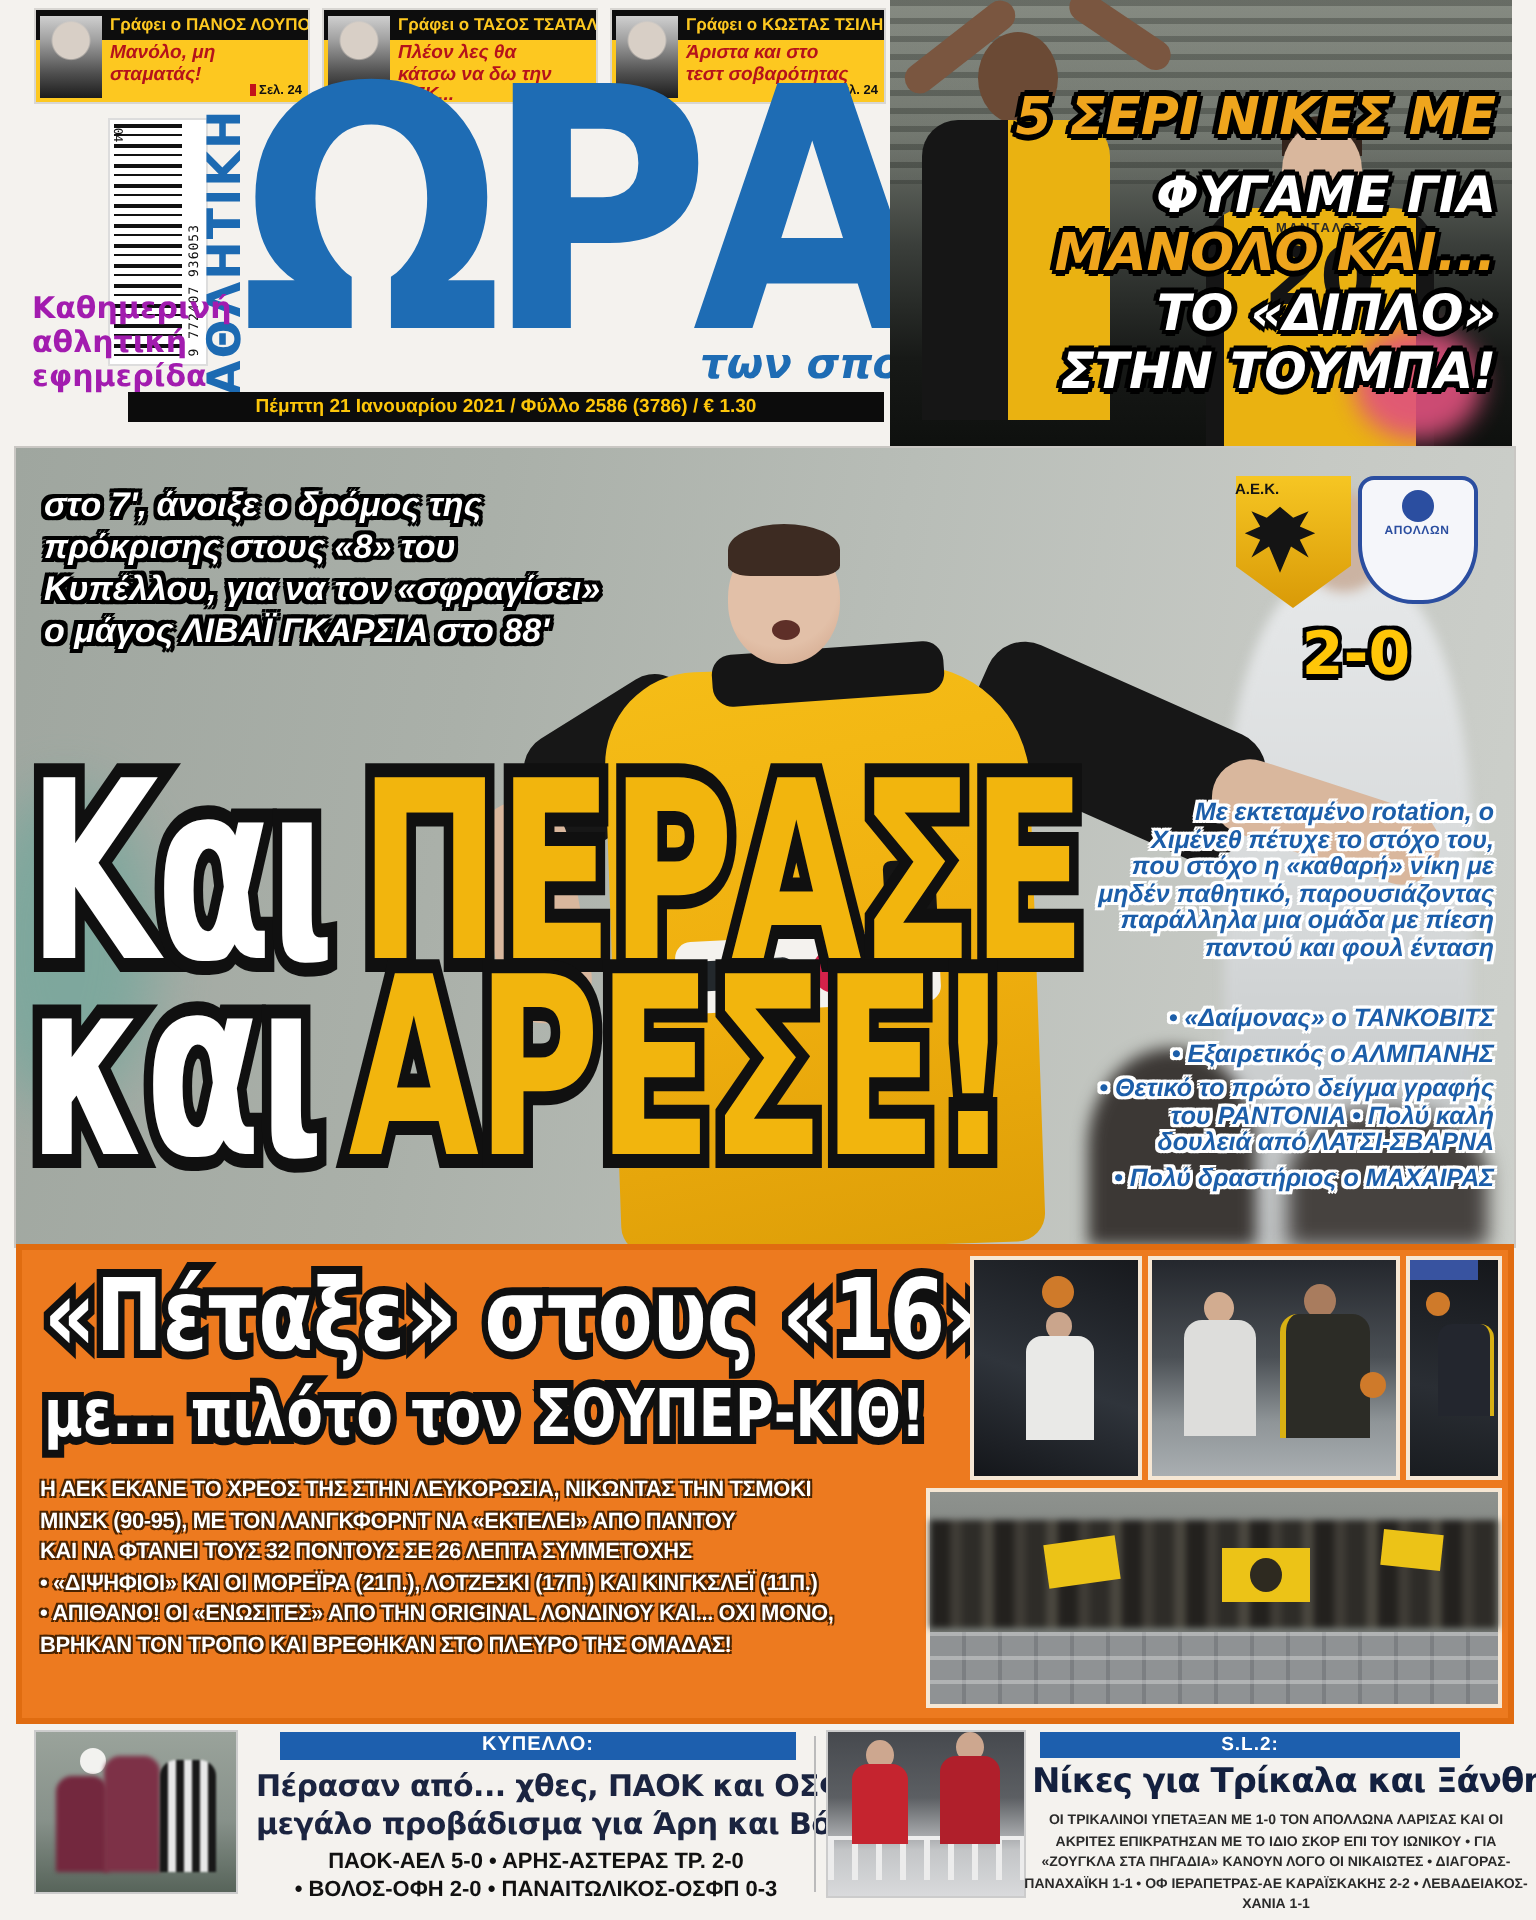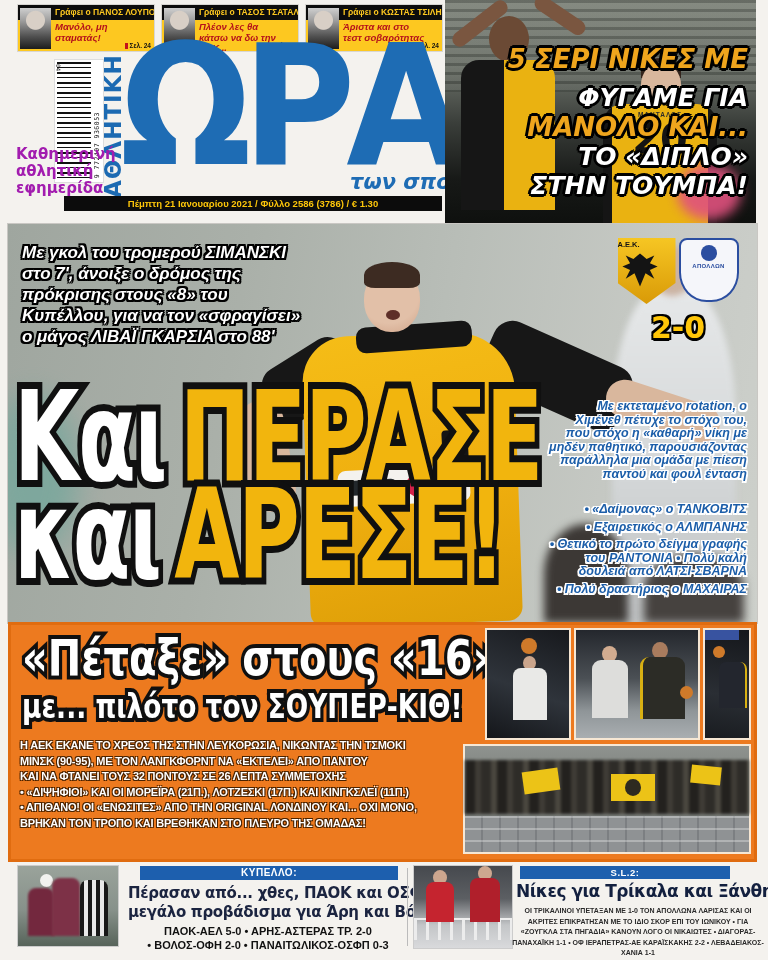--- a/index.html
+++ b/index.html
@@ -258,21 +258,20 @@
     <div class="mp-mouth"></div>
     <div class="mp-crest">
         <div class="mp-crest-dot"></div>
       </div>
     <div class="mp-sponsor">
       <div class="mp-sponsor-dark"></div>
       <div class="mp-sponsor-red"></div>
     </div>
 
     <div class="abs lead">
-      <div>Με γκολ του τρομερού ΣΙΜΑΝΣΚΙ</div>
       <div>στο 7', άνοιξε ο δρόμος της</div>
       <div>πρόκρισης στους «8» του</div>
       <div>Κυπέλλου, για να τον «σφραγίσει»</div>
       <div>ο μάγος ΛΙΒΑΪ ΓΚΑΡΣΙΑ στο 88'</div>
     </div>
 
     <div class="abs badges">
       <div class="badgerow">
         <div class="badge-aek">
           <div class="badge-aek-label">Α.Ε.Κ.</div>

